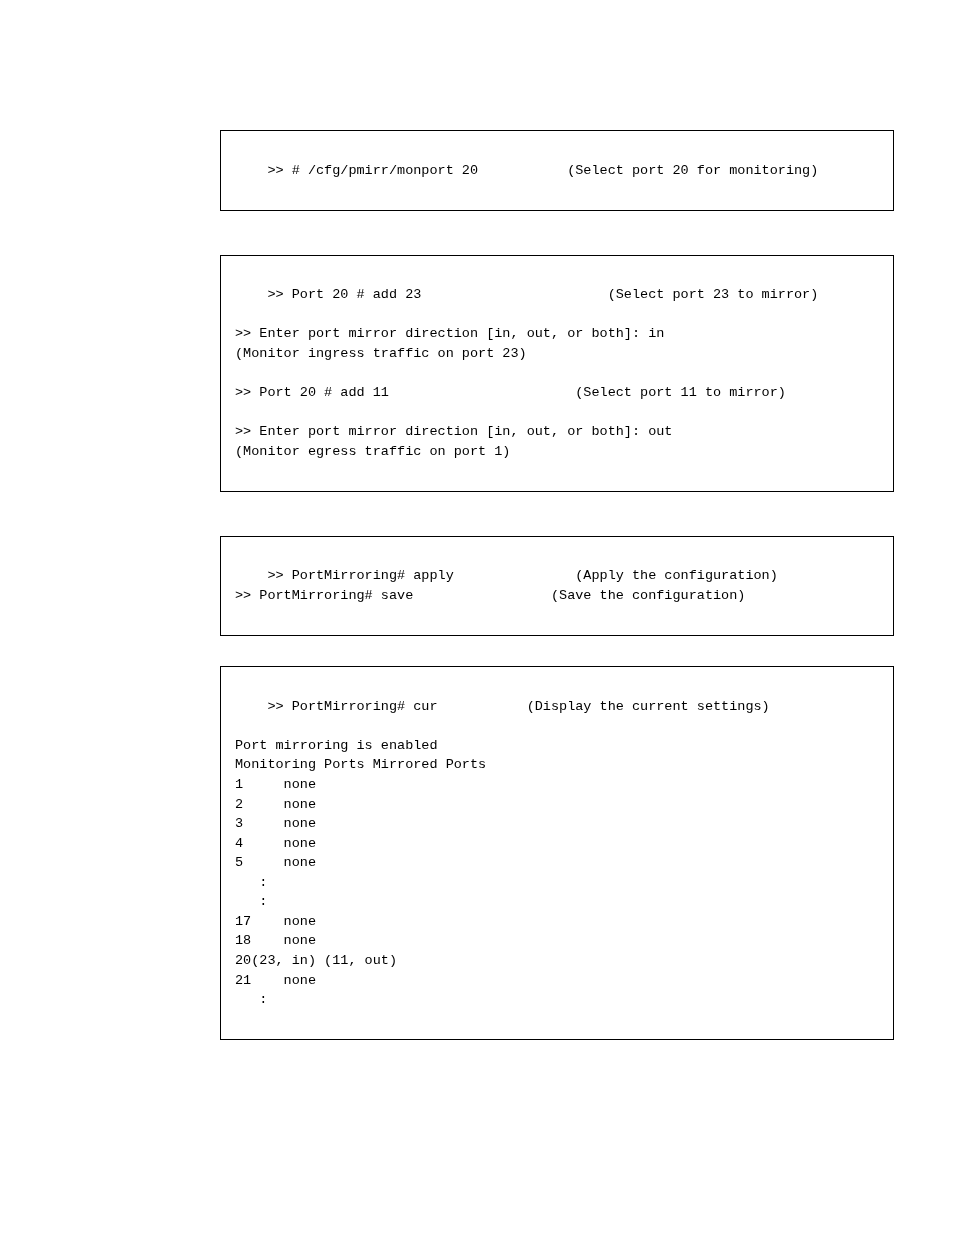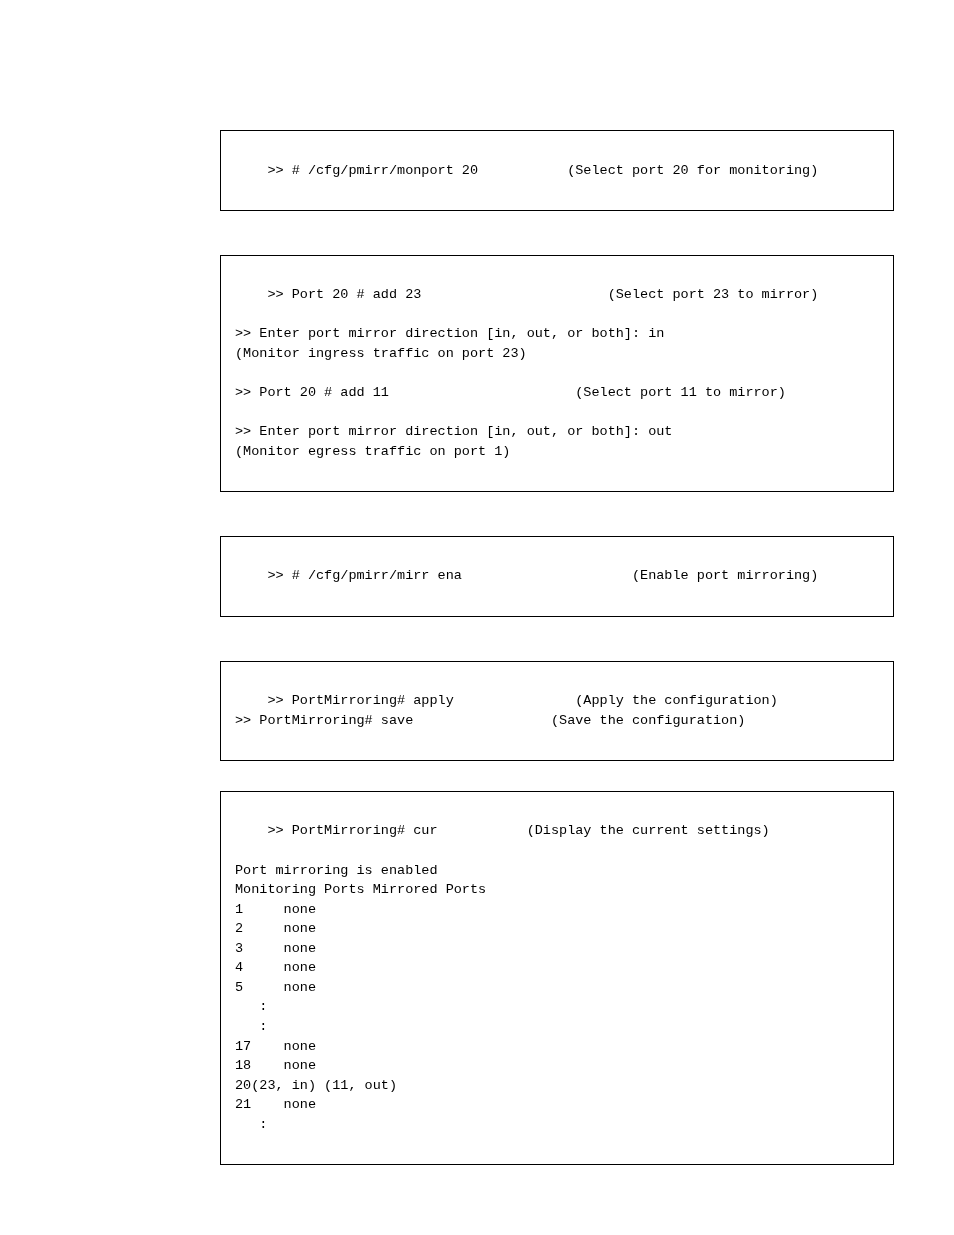--- a/index.html
+++ b/index.html
@@ -42,23 +42,20 @@
 
 &gt;&gt; Enter port mirror direction [in, out, or both]: in
 (Monitor ingress traffic on port 23)
 
 &gt;&gt; Port 20 # add 11                       (Select port 11 to mirror)
 
 &gt;&gt; Enter port mirror direction [in, out, or both]: out
 (Monitor egress traffic on port 1)</span>
   </div>
 
-  <div class="codebox">
-    <span>&gt;&gt; # /cfg/pmirr/mirr ena                     (Enable port mirroring)</span>
-  </div>
 
   <div class="codebox tight">
     <span>&gt;&gt; PortMirroring# apply               (Apply the configuration)
 &gt;&gt; PortMirroring# save                 (Save the configuration)</span>
   </div>
 
   <div class="codebox">
     <span>&gt;&gt; PortMirroring# cur           (Display the current settings)
 
 Port mirroring is enabled

